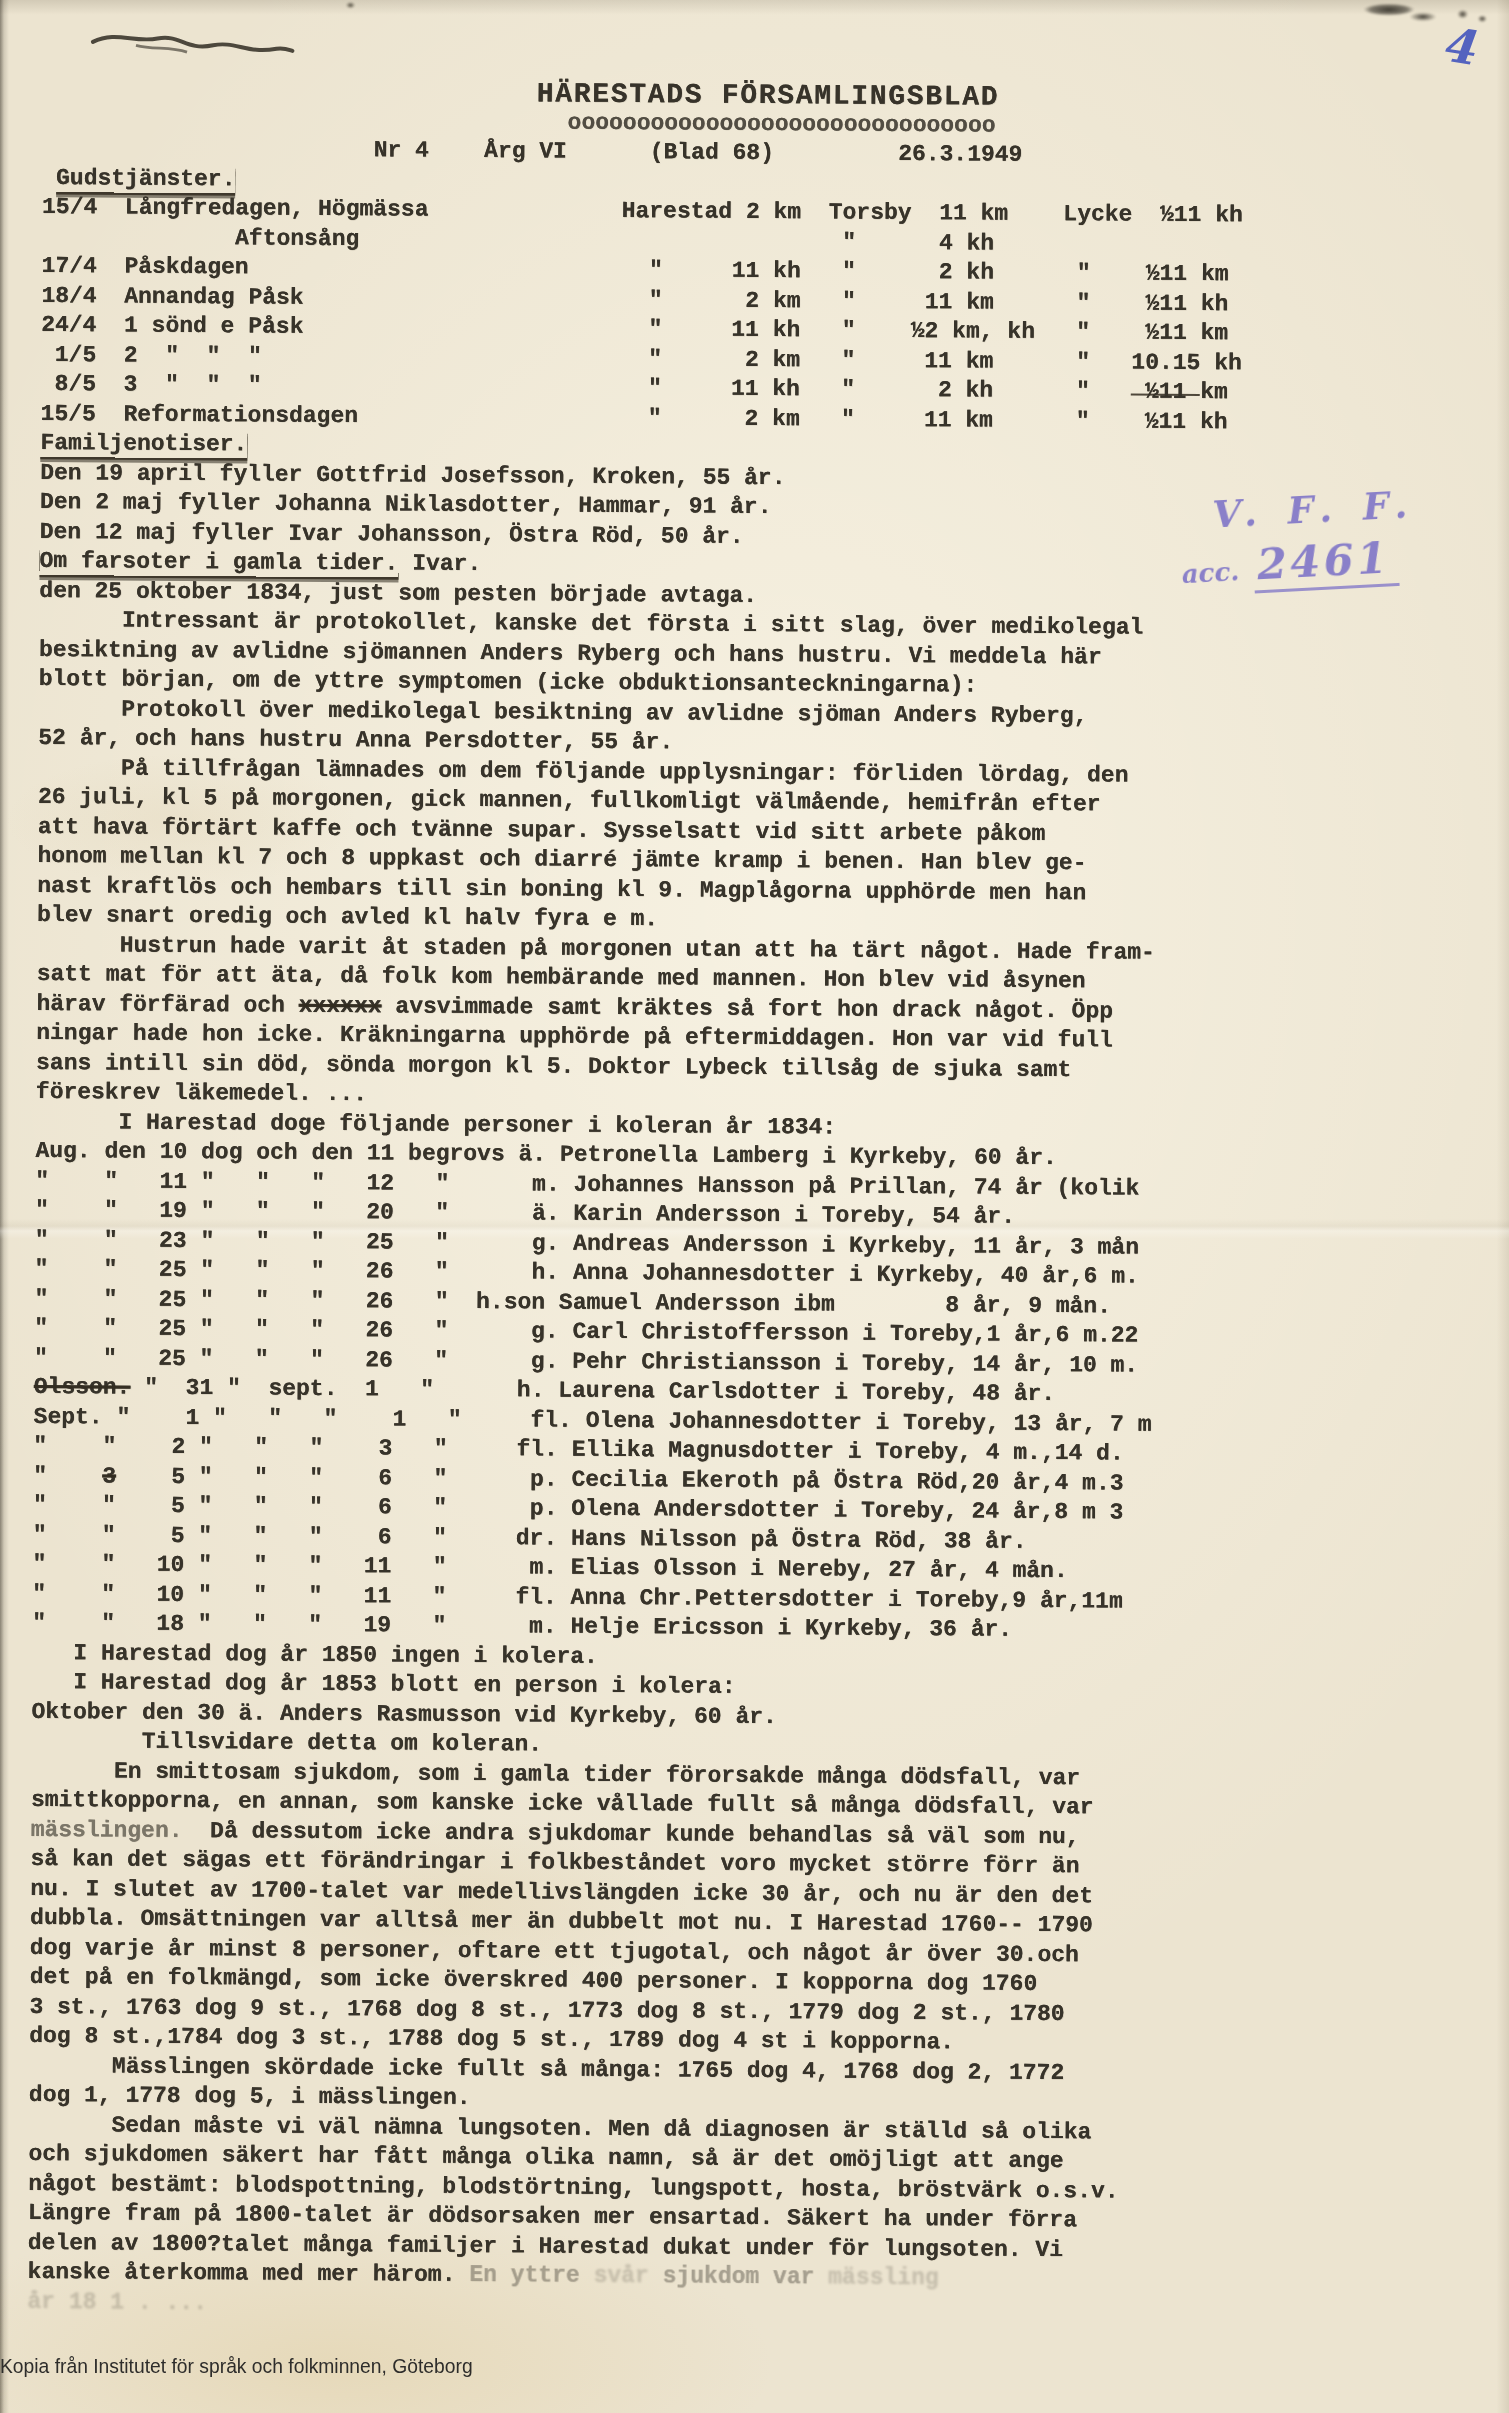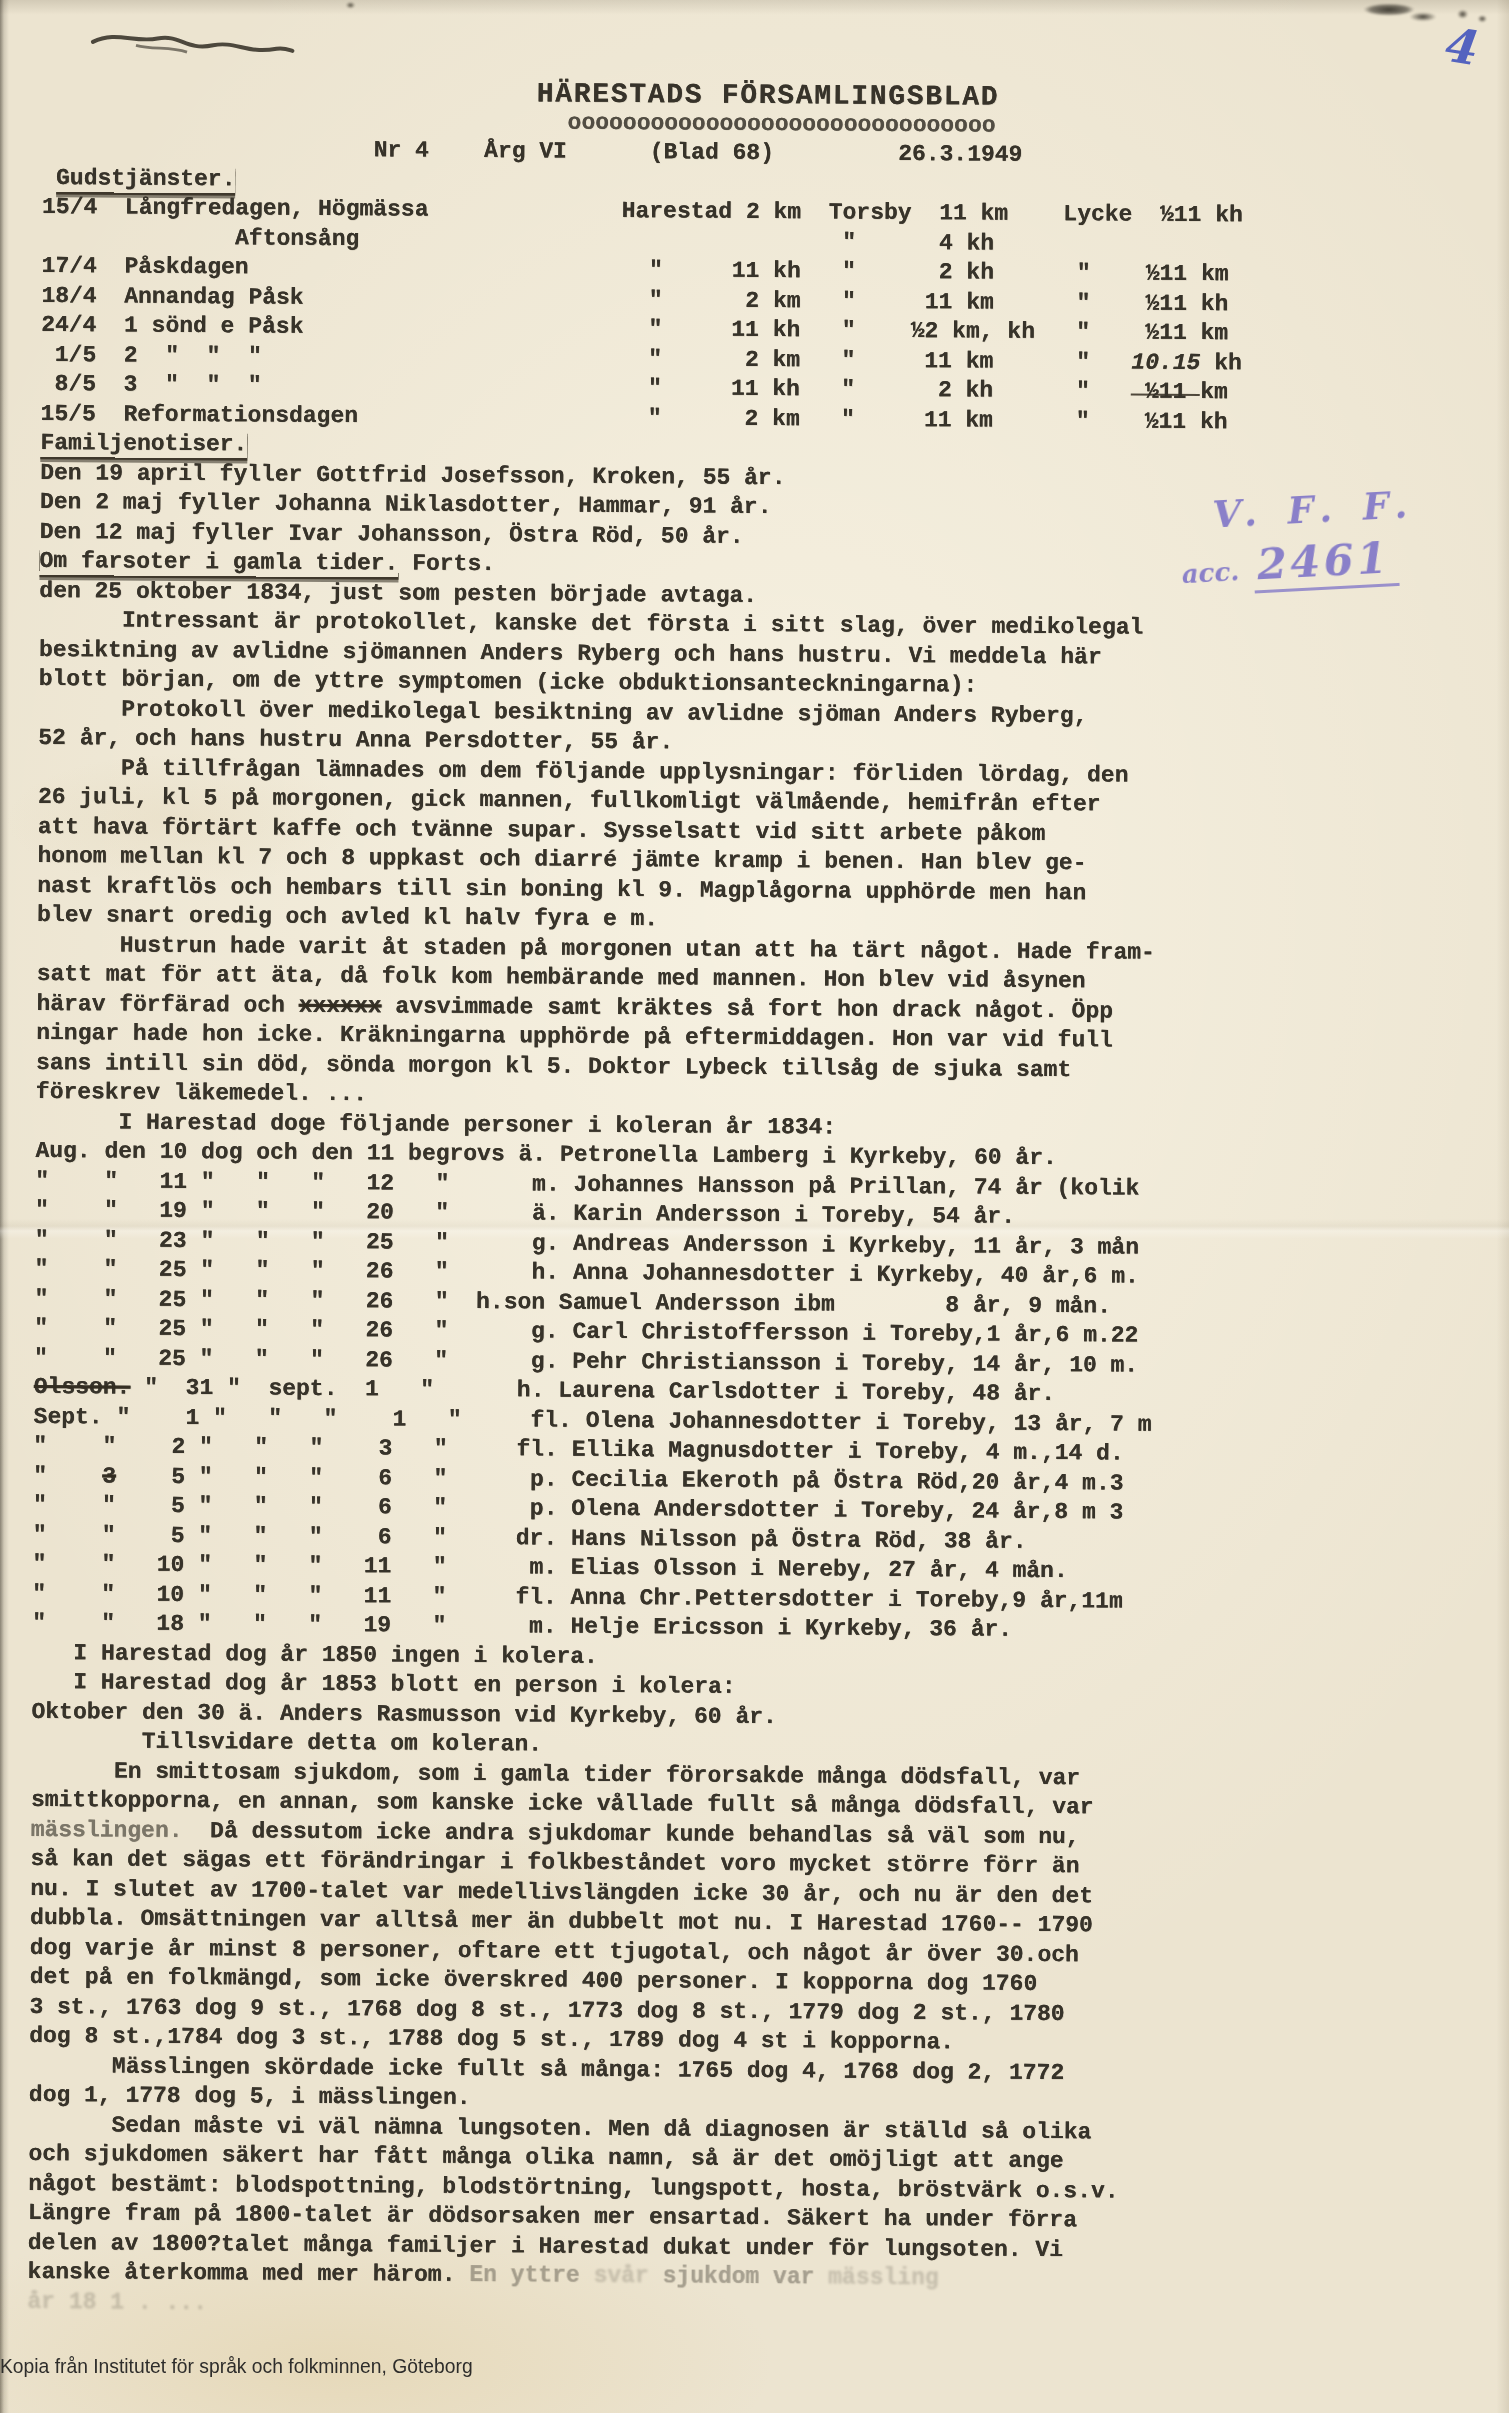--- a/index.html
+++ b/index.html
@@ -21,21 +21,21 @@
   .typed{
     position:absolute; left:43px; top:73px; transform:rotate(.4deg); transform-origin:0 0;
     color:#37332a;
   }
   .line{
     white-space:pre; font-size:23px; line-height:29.5px; height:29.5px; font-weight:bold;
     text-shadow:0 0 0.6px rgba(55,48,38,.85), 0.6px 0.6px 0 rgba(55,48,38,.14);
   }
   .line.title{font-size:28px; letter-spacing:1.7px; height:35px; line-height:35px; padding-left:494px;}
   .line.divider{height:26px; line-height:23px; padding-left:525px; letter-spacing:0px; opacity:.85;}
-  .u{border-bottom:2.3px solid rgba(50,44,32,.85); padding-bottom:18px;font-style:italic;}
+  .u{border-bottom:2.3px solid rgba(50,44,32,.85); padding-bottom:18px;}
   .uu{box-shadow:0 2.3px 0 rgba(50,44,32,.85), 0 5.1px 0 rgba(50,44,32,.55); padding-bottom:1.1px;}
   .x{text-decoration:line-through; text-decoration-thickness:2.8px; text-decoration-color:rgba(50,44,32,.9);margin-top:47px;}
   .f1{opacity:.62;}
   .f2{opacity:.38; filter:blur(0.7px);}
   .f3{opacity:.20; filter:blur(1.2px);}
   .footer{
     position:absolute; left:0; top:2356px; width:100%; text-align:left;
     font-family:"Liberation Sans", sans-serif; font-size:19.3px; color:#2e2d2b; font-weight:normal;
   }
   .pagenum{
@@ -96,21 +96,21 @@
       <div class="line"><span>17/4  Påskdagen                             "     11 kh   "      2 kh      "    ½11 km</span></div>
       <div class="line"><span>18/4  Annandag Påsk                         "      2 km   "     11 km      "    ½11 kh</span></div>
       <div class="line"><span>24/4  1 sönd e Påsk                         "     11 kh   "    ½2 km, kh   "    ½11 km</span></div>
       <div class="line"><span> 1/5  2  "  "  "                            "      2 km   "     11 km      "   </span><span class="u">10.15</span><span> kh</span></div>
       <div class="line"><span> 8/5  3  "  "  "                            "     11 kh   "      2 kh      "    ½11 km</span></div>
       <div class="line"><span>15/5  Reformationsdagen                     "      2 km   "     11 km      "    ½11 kh</span></div>
       <div class="line"><span class="uu">Familjenotiser.</span></div>
       <div class="line"><span>Den 19 april fyller Gottfrid Josefsson, Kroken, 55 år.</span></div>
       <div class="line"><span>Den 2 maj fyller Johanna Niklasdotter, Hammar, 91 år.</span></div>
       <div class="line"><span>Den 12 maj fyller Ivar Johansson, Östra Röd, 50 år.</span></div>
-      <div class="line"><span class="uu">Om farsoter i gamla tider.</span><span> Forts.</span></div>
+      <div class="line"><span class="uu">Om farsoter i gamla tider.</span><span> Ivar.</span></div>
       <div class="line"><span>den 25 oktober 1834, just som pesten började avtaga.</span></div>
       <div class="line"><span>      Intressant är protokollet, kanske det första i sitt slag, över medikolegal</span></div>
       <div class="line"><span>besiktning av avlidne sjömannen Anders Ryberg och hans hustru. Vi meddela här</span></div>
       <div class="line"><span>blott början, om de yttre symptomen (icke obduktionsanteckningarna):</span></div>
       <div class="line"><span>      Protokoll över medikolegal besiktning av avlidne sjöman Anders Ryberg,</span></div>
       <div class="line"><span>52 år, och hans hustru Anna Persdotter, 55 år.</span></div>
       <div class="line"><span>      På tillfrågan lämnades om dem följande upplysningar: förliden lördag, den</span></div>
       <div class="line"><span>26 juli, kl 5 på morgonen, gick mannen, fullkomligt välmående, hemifrån efter</span></div>
       <div class="line"><span>att hava förtärt kaffe och tvänne supar. Sysselsatt vid sitt arbete påkom</span></div>
       <div class="line"><span>honom mellan kl 7 och 8 uppkast och diarré jämte kramp i benen. Han blev ge-</span></div>

